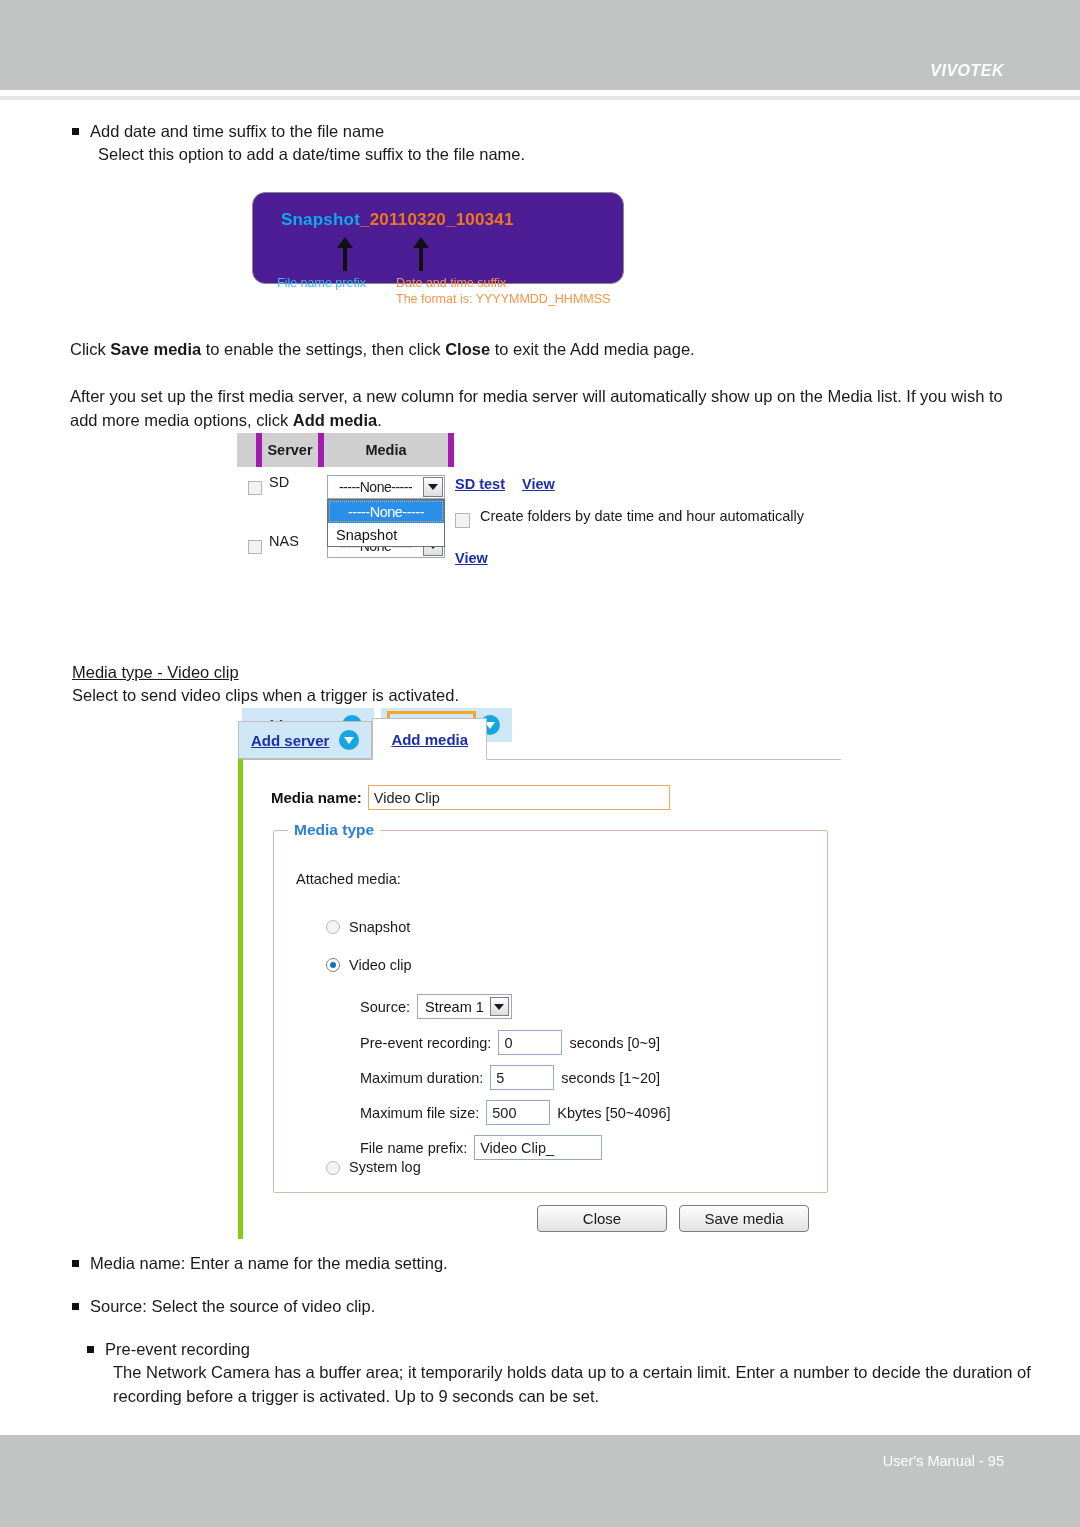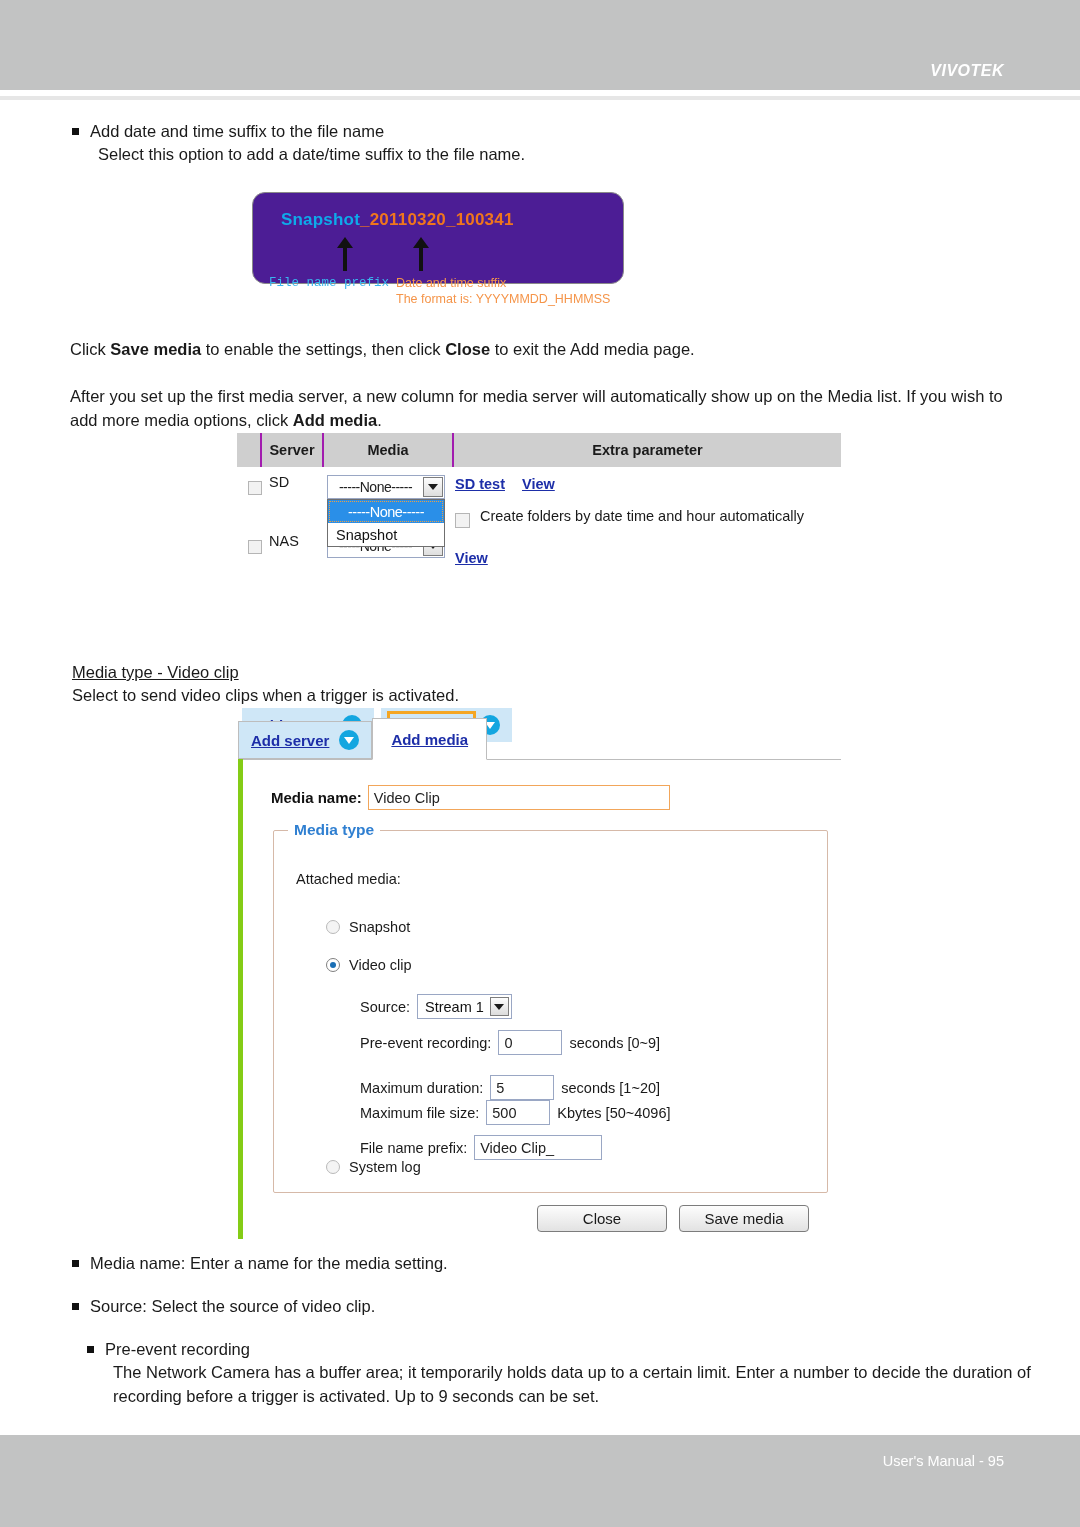--- a/index.html
+++ b/index.html
@@ -130,21 +130,21 @@
     border-left: 8px solid transparent;
     border-right: 8px solid transparent;
     border-bottom: 11px solid #111;
   }
   .arrow-a { left: 84px; top: 44px; }
   .arrow-b { left: 160px; top: 44px; }
   .snap-lbl {
     position: absolute;
     font-size: 12.5px;
   }
-  .snap-lbl-prefix { left: 16px; top: 83px; color: #39b6ef; font-family: Liberation Mono, monospace; }
+  .snap-lbl-prefix { left: 24px; top: 83px; color: #39b6ef; }
   .snap-lbl-suffix { left: 143px; top: 83px; color: #f5954a; }
   .snap-lbl-format { left: 143px; top: 99px; color: #f5954a; }
 
   
   .media-table {
     position: absolute;
     left: 237px;
     top: 313px;
     width: 604px;
     font-size: 14.5px;
@@ -155,21 +155,21 @@
     height: 34px;
     border-bottom: 1px solid #ffffff;
   }
   .mt-head .cell {
     background: #cfcfcf;
     display: flex;
     align-items: center;
     justify-content: center;
     font-weight: bold;
     font-size: 14.5px;
-    border-right: 2px solid #a21caf;
+    border-right: 6px solid #a21caf;
     box-sizing: border-box;
   }
   .mt-c0 { width: 25px; }
   .mt-c1 { width: 62px; }
   .mt-c2 { width: 130px; }
   .mt-c3 { flex: 1; border-right: 0 !important; }
 
   .mt-body { position: relative; height: 108px; }
 
   .row-check {
@@ -454,35 +454,35 @@
     position: absolute;
     left: 3px; top: 3px;
     width: 6px; height: 6px;
     border-radius: 50%;
     background: #1a6fb5;
   }
   .radio-row .lbl { font-size: 14.5px; color: #1a1a1a; }
 
   .rr-snapshot { left: 52px; top: 80px; }
   .rr-videoclip { left: 52px; top: 118px; }
-  .rr-syslog { left: 52px; top: 320px; }
+  .rr-syslog { left: 52px; top: 320px; align-items: flex-end; }
 
   .frow {
     position: absolute;
     display: flex;
     align-items: center;
     gap: 7px;
     font-size: 14.5px;
     color: #1a1a1a;
   }
   .frow .lab { white-space: nowrap; }
   .frow .unit { white-space: nowrap; }
   .fr-source { left: 86px; top: 155px; }
   .fr-pre    { left: 86px; top: 191px; }
-  .fr-dur    { left: 86px; top: 226px; margin-top: 10px; }
+  .fr-dur    { left: 86px; top: 226px; }
   .fr-size   { left: 86px; top: 261px; }
   .fr-prefix { left: 86px; top: 296px; }
 
   .sel-sm {
     border: 1px solid #9aa7c4;
     background: #fff;
     height: 25px;
     display: flex;
     align-items: center;
     box-sizing: border-box;
@@ -578,21 +578,20 @@
 
   <p class="para" style="position:absolute; left:0; top:265px;">
     <span>After you set up the first media server, a new column for media server will automatically show up on the Media list. If you wish to add more media options, click </span><b>Add media</b><span>.</span>
   </p>
 
   <div class="media-table">
     <div class="mt-head">
       <div class="cell mt-c0"></div>
       <div class="cell mt-c1">Server</div>
       <div class="cell mt-c2">Media</div>
-      <div class="cell mt-c3">Extra parameter</div>
     </div>
     <div class="mt-body">
 
       <div class="row-check sd-check"></div>
       <div class="row-lbl sd-lbl">SD</div>
 
       <div class="sel sel-sd">
         <span class="txt">-----None-----</span>
         <span class="arrowbtn">
             <span class="caret-dn"></span>

